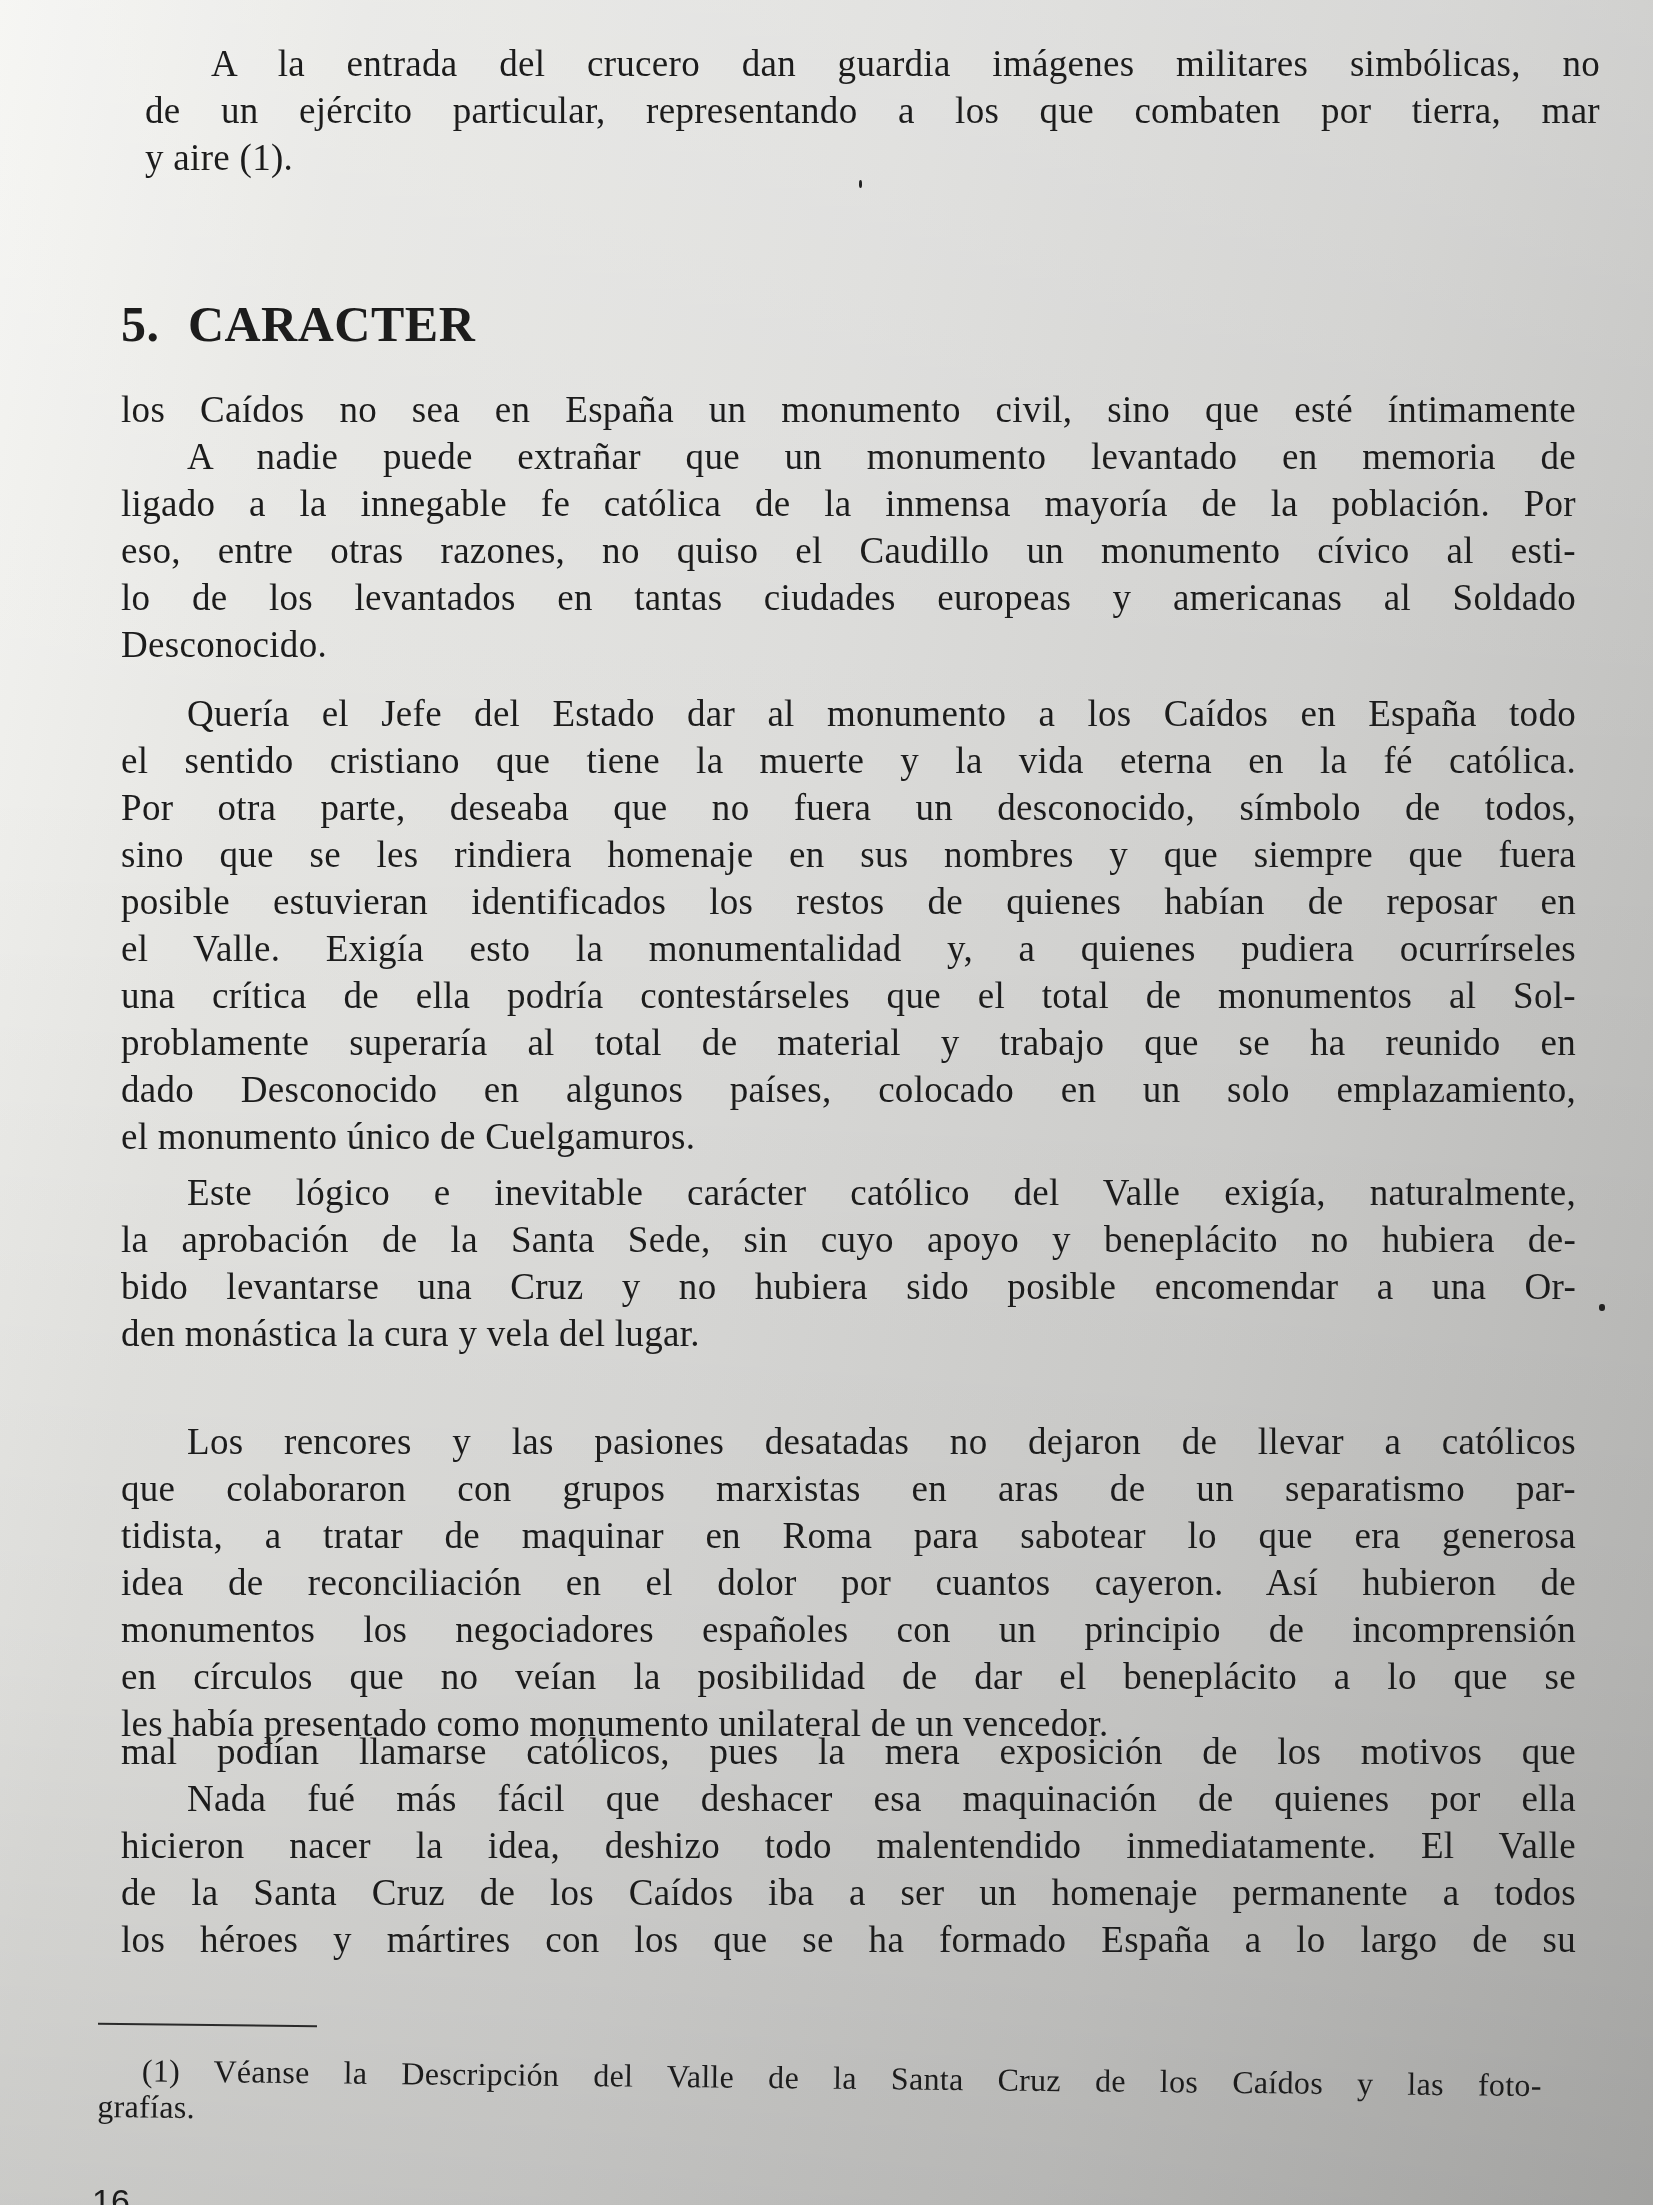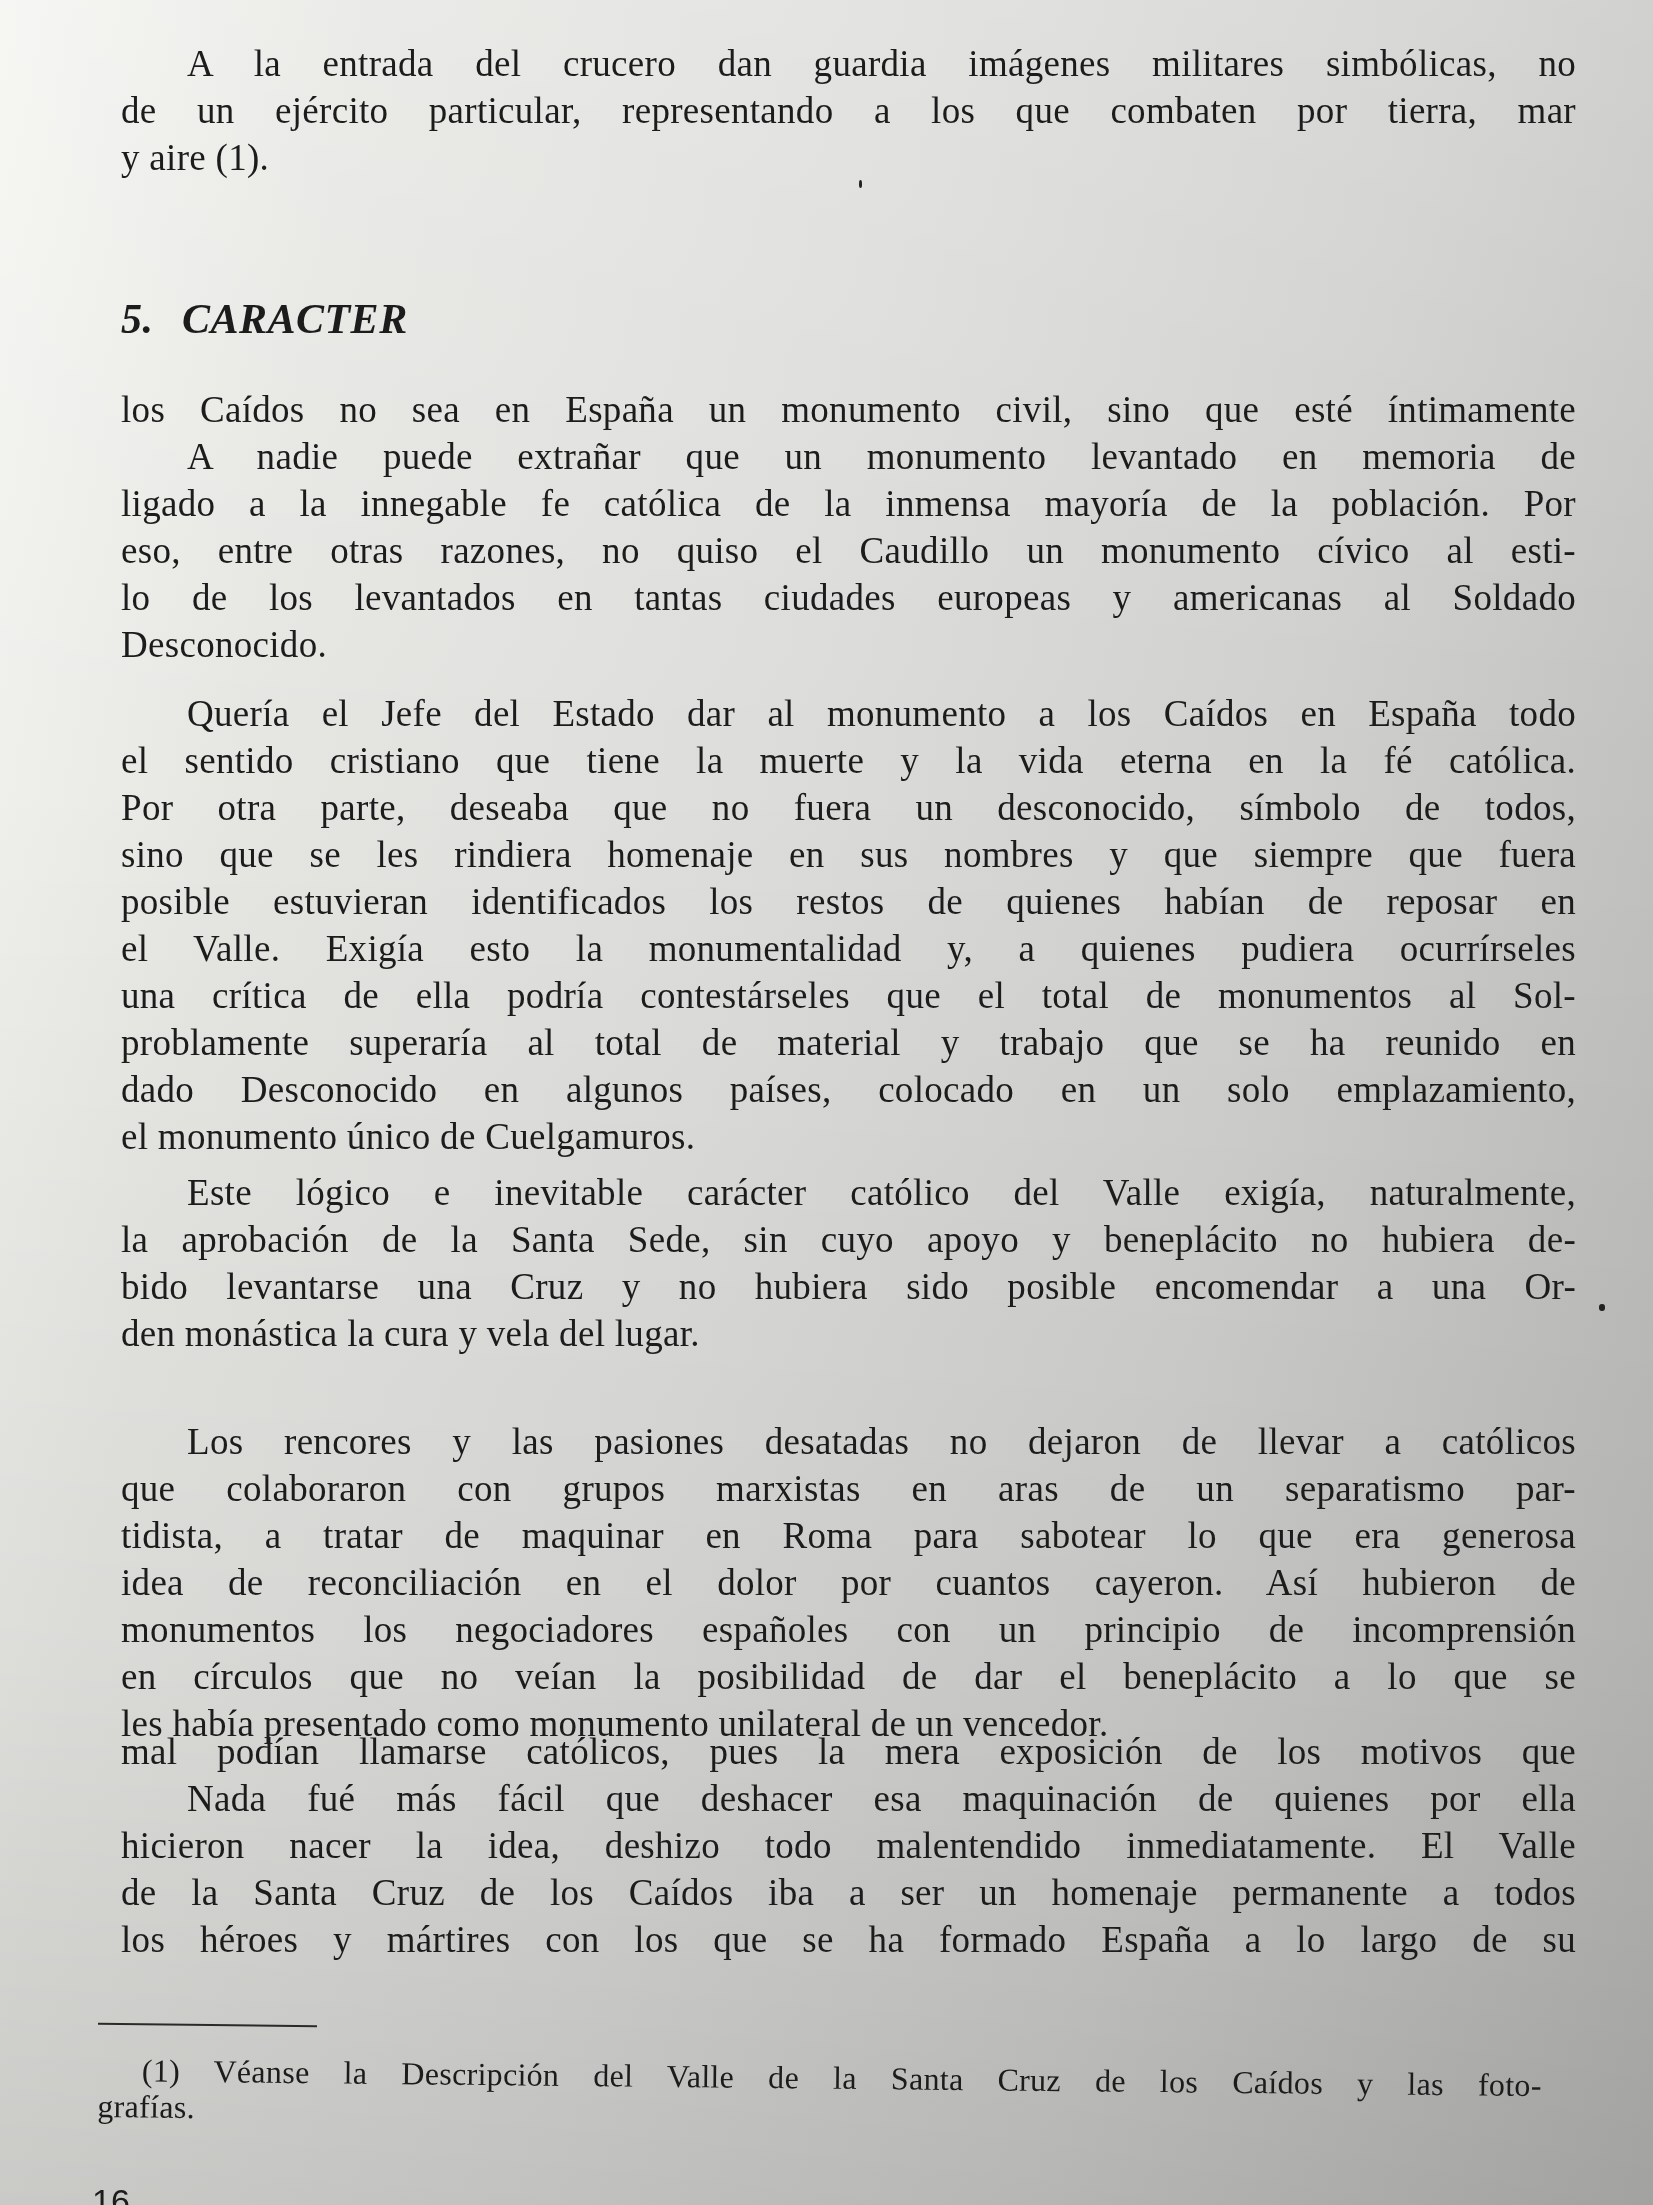--- a/index.html
+++ b/index.html
@@ -34,24 +34,23 @@
   .line.last {
     text-align-last: left;
   }
   .indent {
     padding-left: 66px;
   }
   .heading {
     position: absolute;
     left: 121px;
     top: 295px;
-    font-size: 42px;
+    font-size: 50px;
     font-weight: bold;
     letter-spacing: 0.5px;
-    font-style: italic;
   }
   .heading .num {
     margin-right: 28.4px;
   }
   .para {
     position: absolute;
     left: 121px;
     width: 1455px;
   }
   .footnote-rule {
@@ -88,21 +87,21 @@
     height: 6.6px;
     background: #222;
     border-radius: 50%;
   }
 </style>
 </head>
 <body>
 
 <div class="page-shade"></div>
 
-<div class="para" style="top:40px;">
+<div class="para" style="top:40px;margin-left:24px;">
   <span class="line indent">A la entrada del crucero dan guardia imágenes militares simbólicas, no</span>
   <span class="line">de un ejército particular, representando a los que combaten por tierra, mar</span>
   <span class="line last">y aire (1).</span>
 </div>
 
 <div class="heading">
   <span class="num">5.</span><span>CARACTER</span>
 </div>
 
 <div class="para" style="top:386px;">

